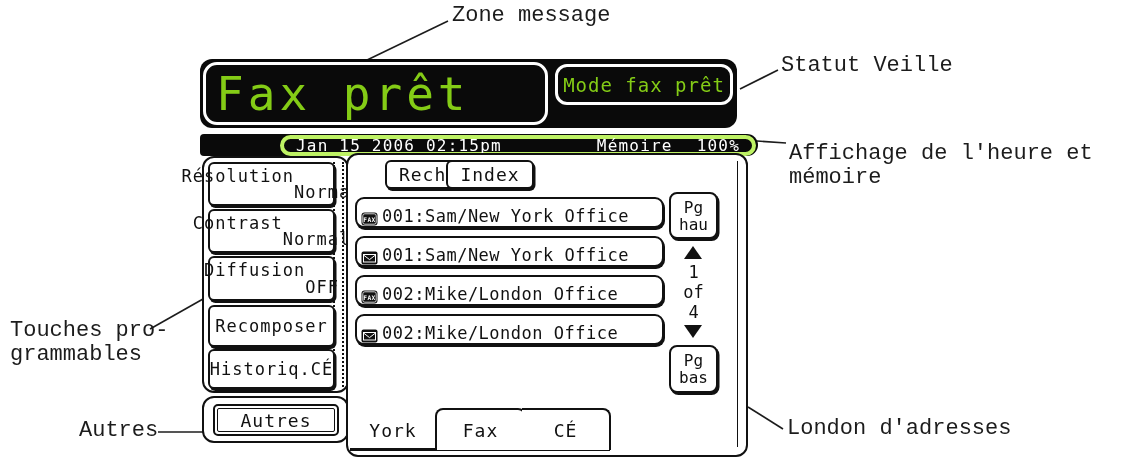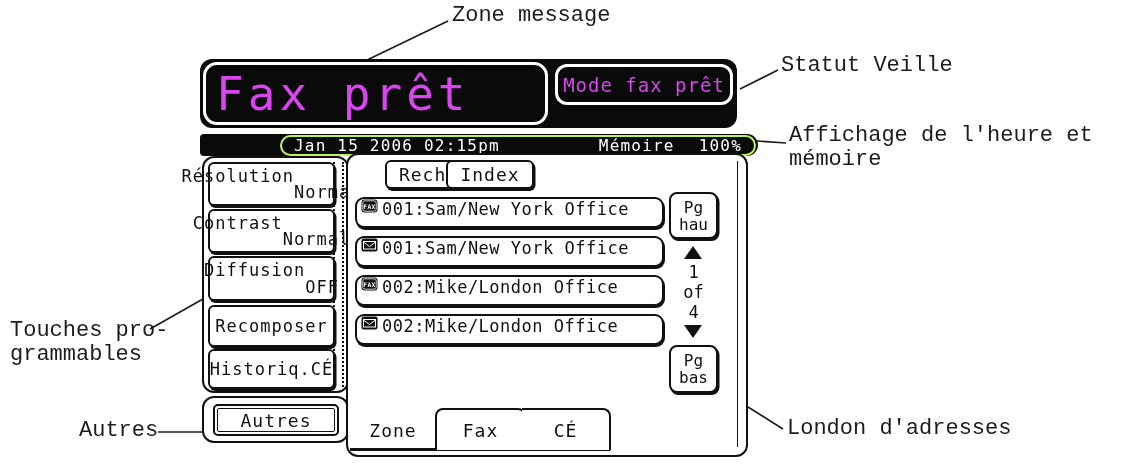--- a/index.html
+++ b/index.html
@@ -10,38 +10,38 @@
   }
   .abs{position:absolute;box-sizing:border-box;}
   
   .callout{
     position:absolute;font-family:Liberation Mono, monospace;
     font-size:22px;line-height:24px;color:#1c1c1c;white-space:pre-line;
   }
   #leaders{position:absolute;left:0;top:0;pointer-events:none;}
   
   .dark{background:#0a0a0a;}
-  .white-box{border:3px solid #fff;border-radius:14px;box-sizing:border-box;color:#d946ef;}
+  .white-box{border:3px solid #fff;border-radius:14px;box-sizing:border-box;color:#84cc16;}
   .panel{border:2.5px solid #111;border-radius:12px;background:#fff;box-sizing:border-box;}
   .btn{
     position:absolute;background:#fff;border:2px solid #111;border-radius:6px;
     box-shadow:1.5px 2px 0 #111;display:flex;align-items:center;justify-content:center;
     box-sizing:border-box;cursor:pointer;
   }
   .softkey{left:4px;width:127px;font-size:17px;letter-spacing:1px;
     flex-direction:row;justify-content:center;padding:2px 22px;}
   .softkey .l1{align-self:flex-start;}
   .softkey .l2{align-self:flex-end;}
   .softkey.center .l1,.softkey.center .l2{align-self:center;}
   .zipper{position:absolute;top:4px;bottom:4px;right:3px;width:7px;
     border-left:2px dotted #111;border-right:2px dotted #111;}
   .row{
     position:absolute;left:7px;width:309px;height:31px;background:#fff;
     border:2px solid #111;border-radius:9px;box-shadow:1px 2px 0 #111;
-    display:flex;align-items:flex-start;gap:4px;padding-left:4px;box-sizing:border-box;
+    display:flex;align-items:flex-end;gap:4px;padding-left:4px;box-sizing:border-box;
     font-size:17px;letter-spacing:.5px;cursor:pointer;
   }
   .row svg{flex:0 0 auto;}
   .preline{white-space:pre-line;text-align:center;line-height:17px;font-size:16px;}
   .tri-up{width:0;height:0;border-left:9px solid transparent;border-right:9px solid transparent;border-bottom:13px solid #111;}
   .tri-down{width:0;height:0;border-left:9px solid transparent;border-right:9px solid transparent;border-top:13px solid #111;}
   .tabbox{position:absolute;background:#fff;border:2px solid #111;border-bottom:none;
     border-radius:8px 8px 0 0;display:flex;align-items:center;justify-content:center;
     font-size:18px;letter-spacing:1px;cursor:pointer;}
   .datetext{font-size:16px;letter-spacing:1.2px;color:#fff;}
@@ -53,37 +53,37 @@
   <line x1="448" y1="21" x2="365" y2="61" stroke="#1c1c1c" stroke-width="1.6"></line>
   <line x1="778" y1="70" x2="740" y2="89" stroke="#1c1c1c" stroke-width="1.6"></line>
   <line x1="786" y1="143" x2="757" y2="141" stroke="#1c1c1c" stroke-width="1.6"></line>
   <line x1="150" y1="329" x2="203" y2="299" stroke="#1c1c1c" stroke-width="1.6"></line>
   <line x1="158" y1="432" x2="204" y2="432" stroke="#1c1c1c" stroke-width="1.6"></line>
   <line x1="783" y1="429" x2="748" y2="407" stroke="#1c1c1c" stroke-width="1.6"></line>
 </svg>
 
 <div class="callout" style="left:452px;top:4px;">Zone message</div>
 <div class="callout" style="left:781px;top:54px;">Statut Veille</div>
-<div class="callout" style="left:789px;top:124px;">Affichage de l'heure et mémoire</div>
+<div class="callout" style="left:789px;top:142px;">Affichage de l'heure et mémoire</div>
 <div class="callout" style="left:10px;top:319px;">Touches pro-
 grammables</div>
 <div class="callout" style="left:79px;top:419px;">Autres</div>
 <div class="callout" style="left:787px;top:417px;">London d'adresses</div>
 
 <div class="abs dark" style="left:200px;top:59px;width:537px;height:69px;border-radius:12px;">
   <div class="abs white-box dark" style="left:3px;top:3px;width:345px;height:63px;display:flex;align-items:center;">
     <span style="font-size:46px;letter-spacing:4px;padding-left:10px;">Fax prêt</span>
   </div>
   <div class="abs white-box dark" style="left:355px;top:5px;width:178px;height:41px;border-radius:12px;display:flex;align-items:center;justify-content:center;">
     <span style="font-size:19px;letter-spacing:1px;">Mode fax prêt</span>
   </div>
 </div>
 
 <div class="abs dark" style="left:200px;top:134px;width:558px;height:22px;border-radius:4px 11px 11px 4px;">
-  <div class="abs" style="left:80px;top:0.5px;width:476px;height:21px;border:2px solid #bef264;border-radius:12px;display:flex;align-items:center;justify-content:space-between;padding:0 12px;">
+  <div class="abs" style="left:80px;top:0.5px;width:476px;height:21px;border:4px solid #bef264;border-radius:12px;display:flex;align-items:center;justify-content:space-between;padding:0 12px;">
     <span class="datetext">Jan 15 2006 02:15pm</span>
     <span style="display:flex;gap:24px;">
       <span class="datetext">Mémoire</span>
       <span class="datetext">100%</span>
     </span>
   </div>
 </div>
 
 <div class="abs panel" style="left:202px;top:156px;width:147px;height:237px;">
   <div class="btn softkey" style="top:4px;height:44px;">
@@ -171,21 +171,21 @@
     <div>4</div>
   </div>
   <div class="abs tri-down" style="left:336px;top:170px;"></div>
   <div class="btn" style="left:321px;top:190px;width:49px;height:48px;border-radius:8px;">
     <span class="preline">Pg
 bas</span>
   </div>
 
   <div class="abs" style="left:2px;top:293px;width:260px;height:3px;background:#111;"></div>
   <div class="abs" style="left:6px;top:255px;width:78px;height:40px;display:flex;align-items:center;justify-content:center;font-size:18px;letter-spacing:1px;cursor:pointer;">
-    <span>Zone</span>
+    <span>York</span>
   </div>
   <div class="tabbox" style="left:87px;top:253px;width:87px;height:40px;">
     <span>Fax</span>
   </div>
   <div class="tabbox" style="left:174px;top:253px;width:87px;height:40px;border-left:none;border-radius:0 8px 0 0;">
     <span>CÉ</span>
   </div>
 </div>
 
 </body></html>

